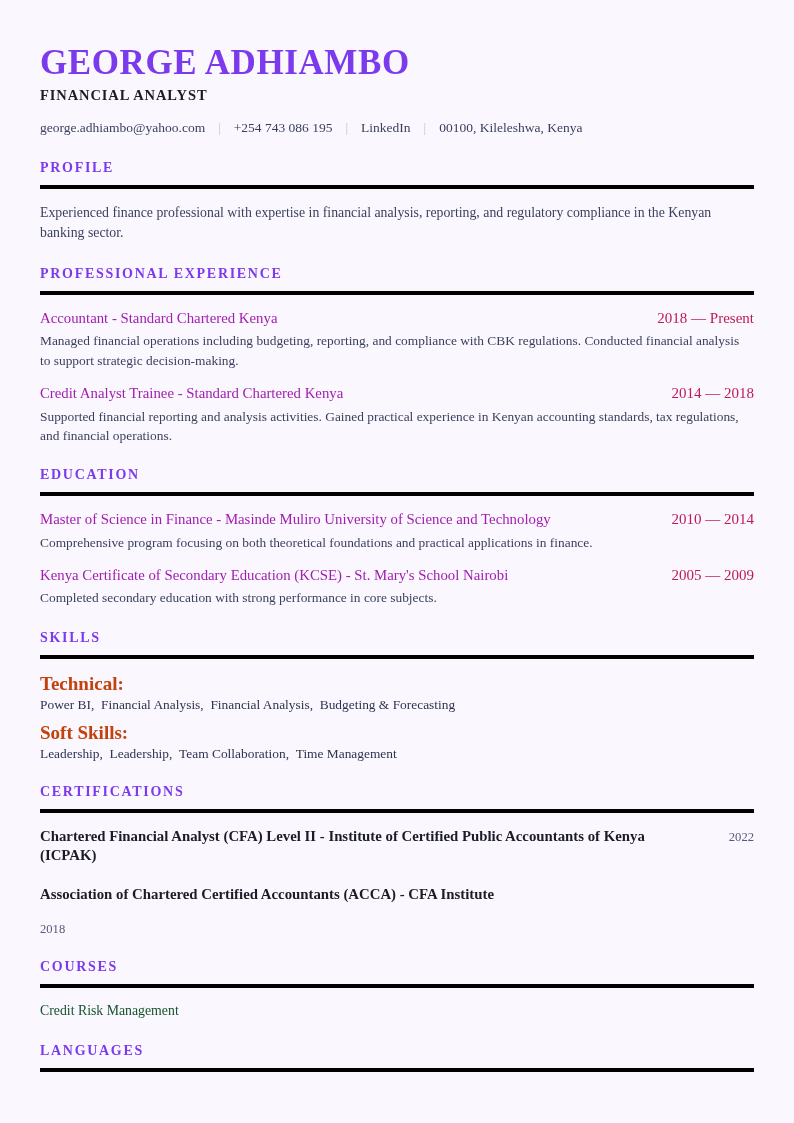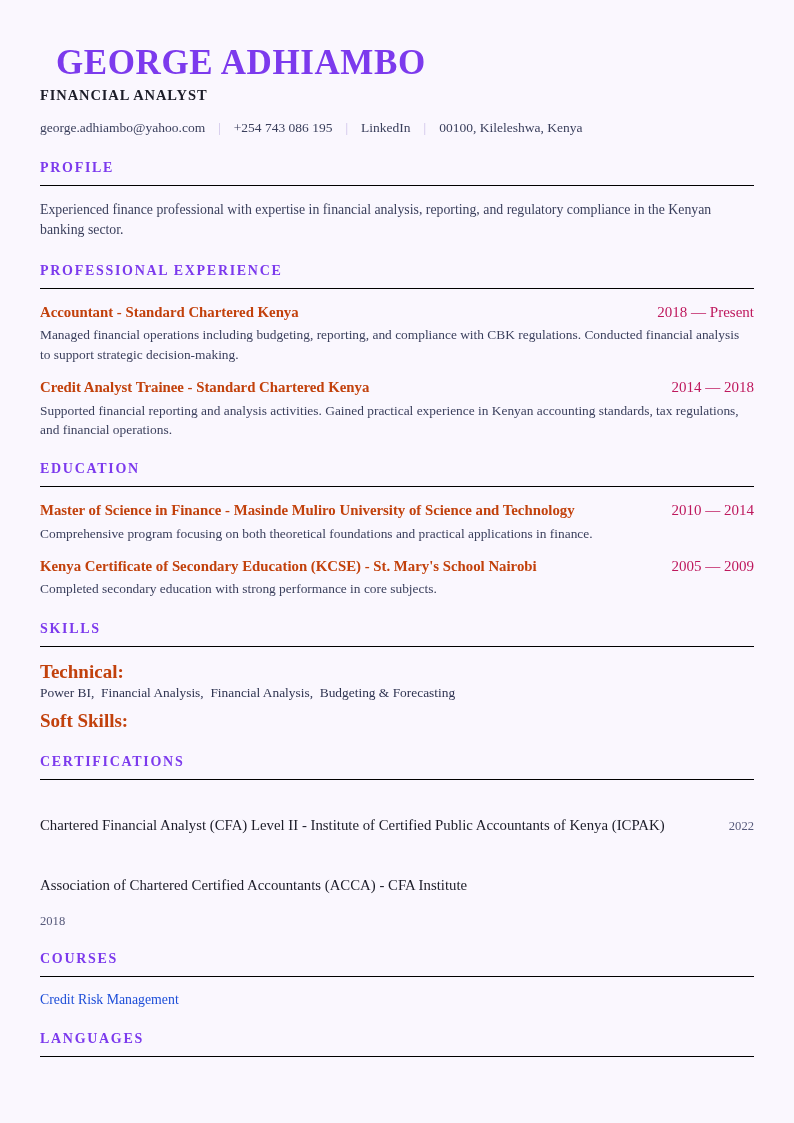--- a/index.html
+++ b/index.html
@@ -22,21 +22,21 @@
     position: relative;
   }
 
   
   .name {
     font-size: 35px;
     font-weight: bold;
     color: #7c3aed;
     letter-spacing: 0.6px;
     line-height: 1.08;
-    margin: 0 0 5px 16px;
+    margin: 0 0 5px 0;
   }
   .job-title {
     font-size: 14.5px;
     font-weight: bold;
     color: #1c1c28;
     letter-spacing: 0.9px;
     margin: 0 0 16px 0;
   }
   .contact-line {
     font-size: 13.5px;
@@ -58,21 +58,21 @@
   
   .section {
     margin-top: 22px;
   }
   .section-heading {
     font-size: 14px;
     font-weight: bold;
     color: #7c3aed;
     letter-spacing: 1.7px;
     padding-bottom: 9px;
-    border-bottom: 1px solid #000000;
+    border-bottom: 4px solid #000000;
     margin: 0;
   }
   .section-body {
     padding-top: 14px;
   }
 
   
   .entry {
     margin-bottom: 14px;
   }
@@ -80,22 +80,22 @@
     margin-bottom: 0;
   }
   .entry-head {
     display: flex;
     align-items: baseline;
     justify-content: space-between;
     gap: 18px;
   }
   .entry-title {
     font-size: 14.8px;
-    font-weight: bold;
-    color: #c2410c;
+    font-weight: normal;
+    color: #a21caf;
     line-height: 1.3;
     flex: 1 1 auto;
   }
   .entry-date {
     font-size: 15px;
     color: #be185d;
     white-space: nowrap;
     flex: 0 0 auto;
   }
   .entry-desc {
@@ -141,36 +141,35 @@
     justify-content: space-between;
     gap: 18px;
     margin-bottom: 19px;
   }
   .cert-entry:last-child {
     margin-bottom: 0;
     flex-direction: column;
   }
   .cert-title {
     font-size: 14.8px;
-    font-weight: normal;
+    font-weight: bold;
     color: #1c1c28;
     line-height: 1.32;
     max-width: 645px;
-    margin-top: 22px;
   }
   .cert-date {
     font-size: 12.6px;
     color: #56597a;
     white-space: nowrap;
   }
 
   
   .course-name {
     font-size: 13.8px;
-    color: #1d4ed8;
+    color: #14532d;
     line-height: 1.35;
   }
   .course-provider {
     font-size: 12.8px;
     color: #8b5cf6;
     line-height: 1.35;
     margin-top: 1px;
   }
 </style>
 </head>
@@ -251,20 +250,23 @@
 
       <div class="skill-group">
         <div class="skill-label">Technical:</div>
         <div class="skill-items">
           <span class="skill-chip">Power BI</span><span class="skill-chip">Financial Analysis</span><span class="skill-chip">Financial Analysis</span><span class="skill-chip">Budgeting &amp; Forecasting</span>
         </div>
       </div>
 
       <div class="skill-group">
         <div class="skill-label">Soft Skills:</div>
+        <div class="skill-items">
+          <span class="skill-chip">Leadership</span><span class="skill-chip">Leadership</span><span class="skill-chip">Team Collaboration</span><span class="skill-chip">Time Management</span>
+        </div>
       </div>
 
     </div>
   </div>
 
   <div class="section">
     <div class="section-heading">CERTIFICATIONS</div>
     <div class="section-body">
 
       <div class="cert-entry">

